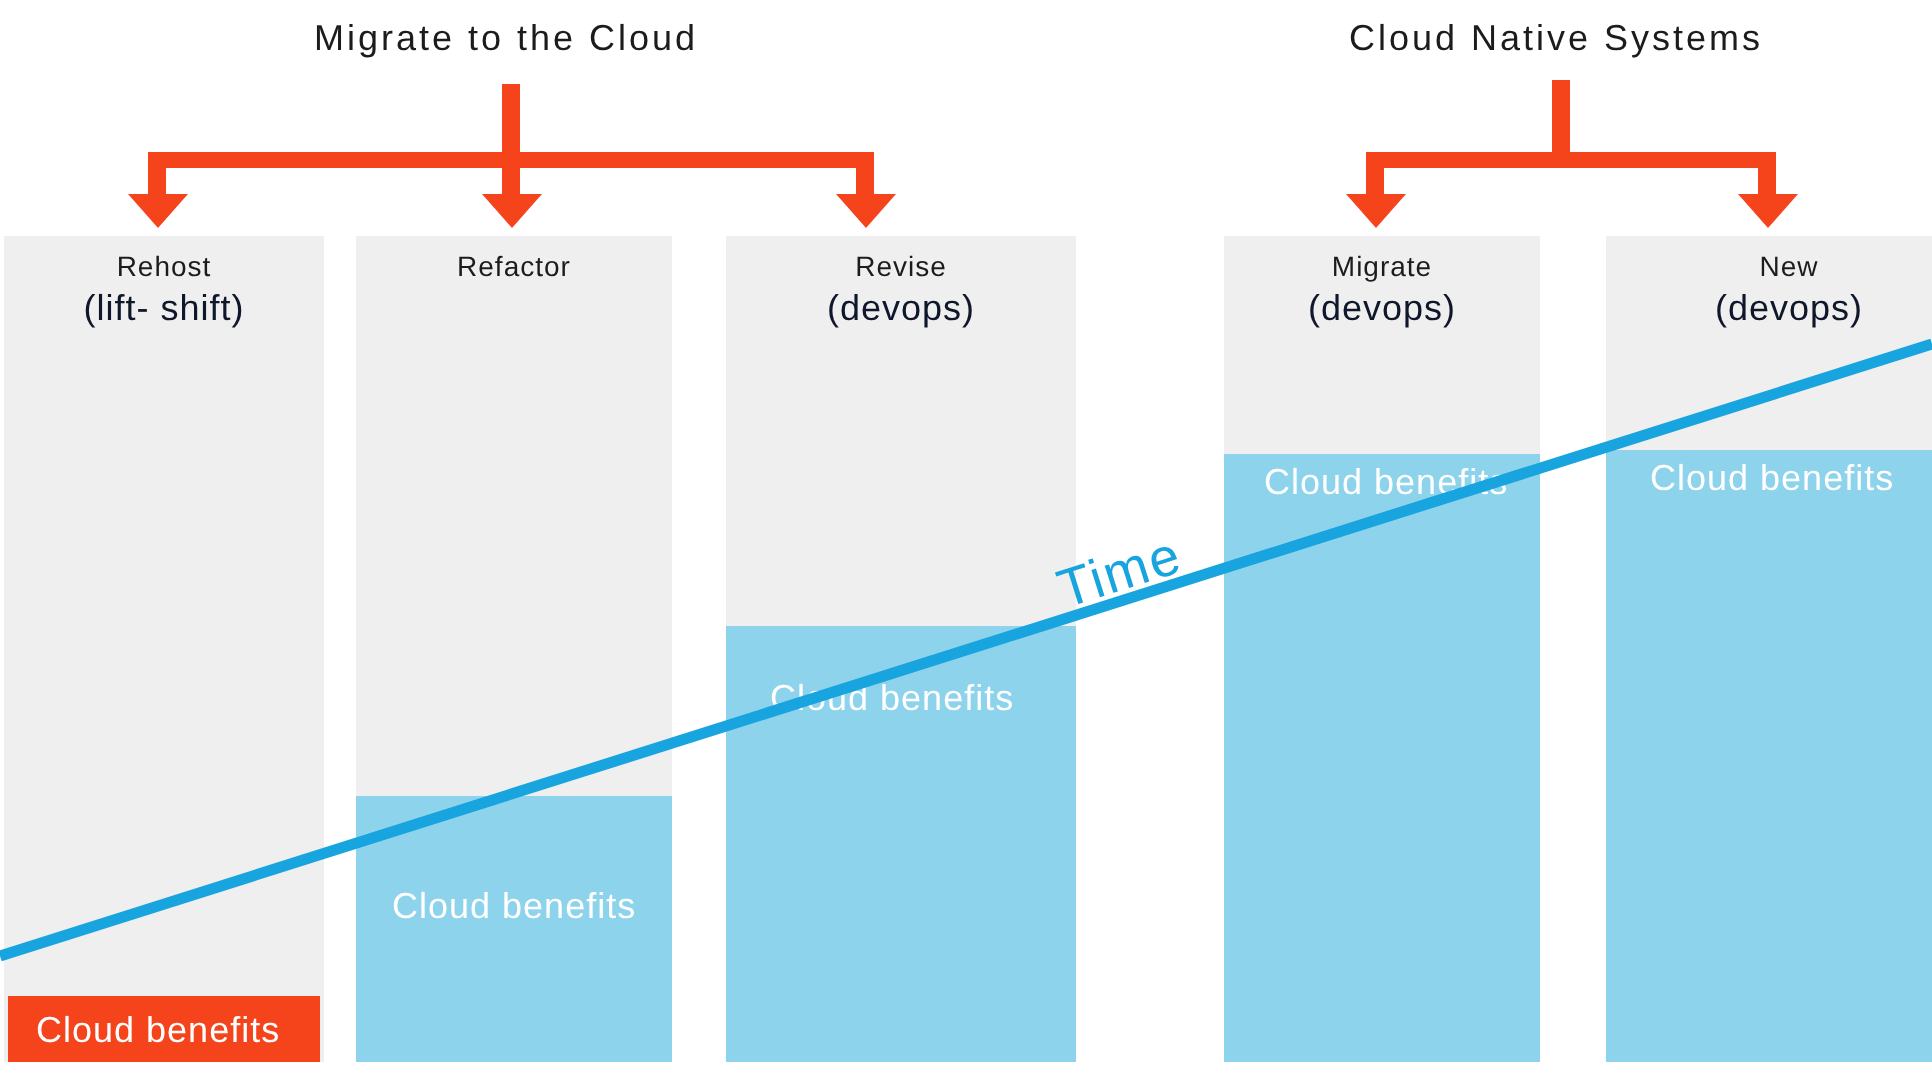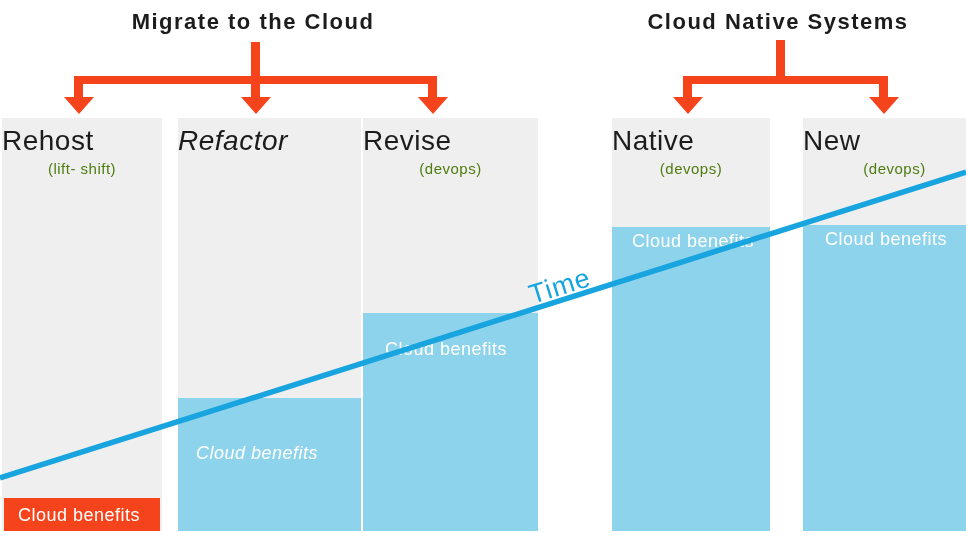--- a/index.html
+++ b/index.html
@@ -4,22 +4,22 @@
 <style>
   html,body{margin:0;padding:0;background:#ffffff;}
   .canvas{
     position:relative;width:966px;height:540px;background:#ffffff;overflow:hidden;
     font-family:"Liberation Sans", sans-serif;
   }
   *{box-sizing:border-box;}
 
   
   .group-title{
-    position:absolute;top:9px;font-size:22px;letter-spacing:1.5px;
-    color:var(--title_text,#1c1c1c);text-align:center;white-space:nowrap;font-weight:bold;
+    position:absolute;top:9px;font-size:18px;letter-spacing:1.5px;
+    color:var(--title_text,#1c1c1c);text-align:center;white-space:nowrap;
   }
   .title-left{left:0;width:506px;}
   .title-right{left:578px;width:400px;}
 
   
   .red{background:var(--accent_red,#f5431c);}
   .vstem{position:absolute;width:9px;}
   .hbar{position:absolute;height:8px;}
   .astem{position:absolute;width:9px;height:14px;}
   .ahead{
@@ -36,26 +36,26 @@
 
   
   .r-title-stem{left:776px;top:40px;height:44px;}
   .r-bar{left:683px;top:76px;width:205px;}
   .r-s1{left:683px;top:84px;} .r-s2{left:879px;top:84px;}
   .r-h1{left:673px;top:97px;} .r-h2{left:869px;top:97px;}
 
   
   .col{position:absolute;top:118px;height:413px;background:var(--column_gray,#f0eff0);z-index:1;}
   .col-1{left:2px;width:160px;}
-  .col-2{left:178px;width:183px;font-style:italic;}
+  .col-2{left:178px;width:158px;}
   .col-3{left:363px;width:175px;}
   .col-4{left:612px;width:158px;}
   .col-5{left:803px;width:183px;}
-  .col-title{margin-top:7px;font-size:28px;letter-spacing:0.5px;color:#1c1c1c;}
-  .col-sub{margin-top:3px;text-align:center;font-size:15px;letter-spacing:0.5px;color:#4d7c0f;}
+  .col-title{margin-top:7px;text-align:center;font-size:14px;letter-spacing:0.5px;color:#1c1c1c;}
+  .col-sub{margin-top:3px;text-align:center;font-size:18px;letter-spacing:0.5px;color:#0f172a;}
 
   
   .benefit{
     position:absolute;left:0;right:0;bottom:0;background:var(--light_blue,#8dd3ec);
     color:var(--benefit_text,#ffffff);font-size:18px;letter-spacing:0.5px;white-space:nowrap;
   }
   .b-1{left:2px;right:2px;height:33px;padding:7px 0 0 14px;background:var(--accent_red,#f5431c);}
   .b-2{height:133px;padding:45px 0 0 18px;}
   .b-3{height:218px;padding:26px 0 0 22px;}
   .b-4{height:304px;padding:4px 0 0 20px;}
@@ -108,21 +108,21 @@
     <div class="benefit b-2">Cloud benefits</div>
   </div>
 
   <div class="col col-3">
     <div class="col-title">Revise</div>
     <div class="col-sub">(devops)</div>
     <div class="benefit b-3">Cloud benefits</div>
   </div>
 
   <div class="col col-4">
-    <div class="col-title">Native</div>
+    <div class="col-title">Migrate</div>
     <div class="col-sub">(devops)</div>
     <div class="benefit b-4">Cloud benefits</div>
   </div>
 
   <div class="col col-5">
     <div class="col-title">New</div>
     <div class="col-sub">(devops)</div>
     <div class="benefit b-5">Cloud benefits</div>
   </div>
 

